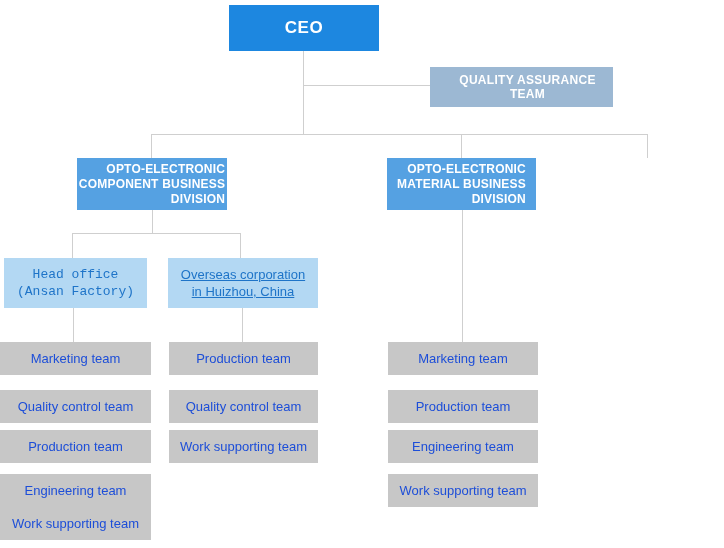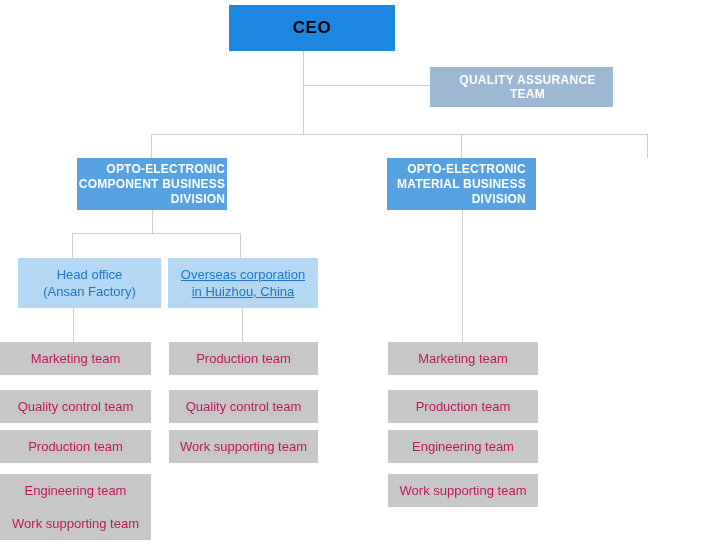--- a/index.html
+++ b/index.html
@@ -14,23 +14,23 @@
   }
   .box {
     position: absolute;
     display: flex;
     align-items: center;
     justify-content: center;
     text-align: center;
     white-space: pre-line;
   }
   .ceo {
-    left: 229px; top: 5px; width: 166px; height: 46px;
+    left: 229px; top: 5px; width: 150px; height: 46px;
     background: #1d87e0;
-    color: #000000;
+    color: #ffffff;
     font-size: 17px;
     font-weight: 600;
     letter-spacing: 0.5px;
   }
   .qa {
     left: 430px; top: 67px; width: 183px; height: 40px;
     background: #9cb8d3;
     color: #ffffff;
     font-size: 12px;
     font-weight: 600;
@@ -50,26 +50,26 @@
   .division.component { left: 77px;  width: 150px; }
   .division.material  { left: 387px; width: 149px; }
   .division.rnd       { left: 574px; width: 146px; }
   .branch {
     top: 258px; height: 50px;
     background: #b3d8f3;
     color: #1e74c8;
     font-size: 13px;
     line-height: 17px;
   }
-  .branch.head { left: 18px;   width: 143px; }
+  .branch.head { left: 4px;   width: 143px; font-family: Liberation Mono, monospace; }
   .branch.ovs  { left: 168px; width: 150px; text-decoration: underline; }
   .team {
     height: 33px;
     background: #c7c7c7;
-    color: #be185d;
+    color: #1d4ed8;
     font-size: 13px;
   }
   .col1 { left: 0;     width: 151px; }
   .col2 { left: 169px; width: 149px; }
   .col3 { left: 388px; width: 150px; }
   .r0 { top: 342px; }
   .r1 { top: 374px; margin-top: 16px; }
   .r2 { top: 430px; }
   .r3 { top: 474px; }
   .r4 { top: 507px; }

